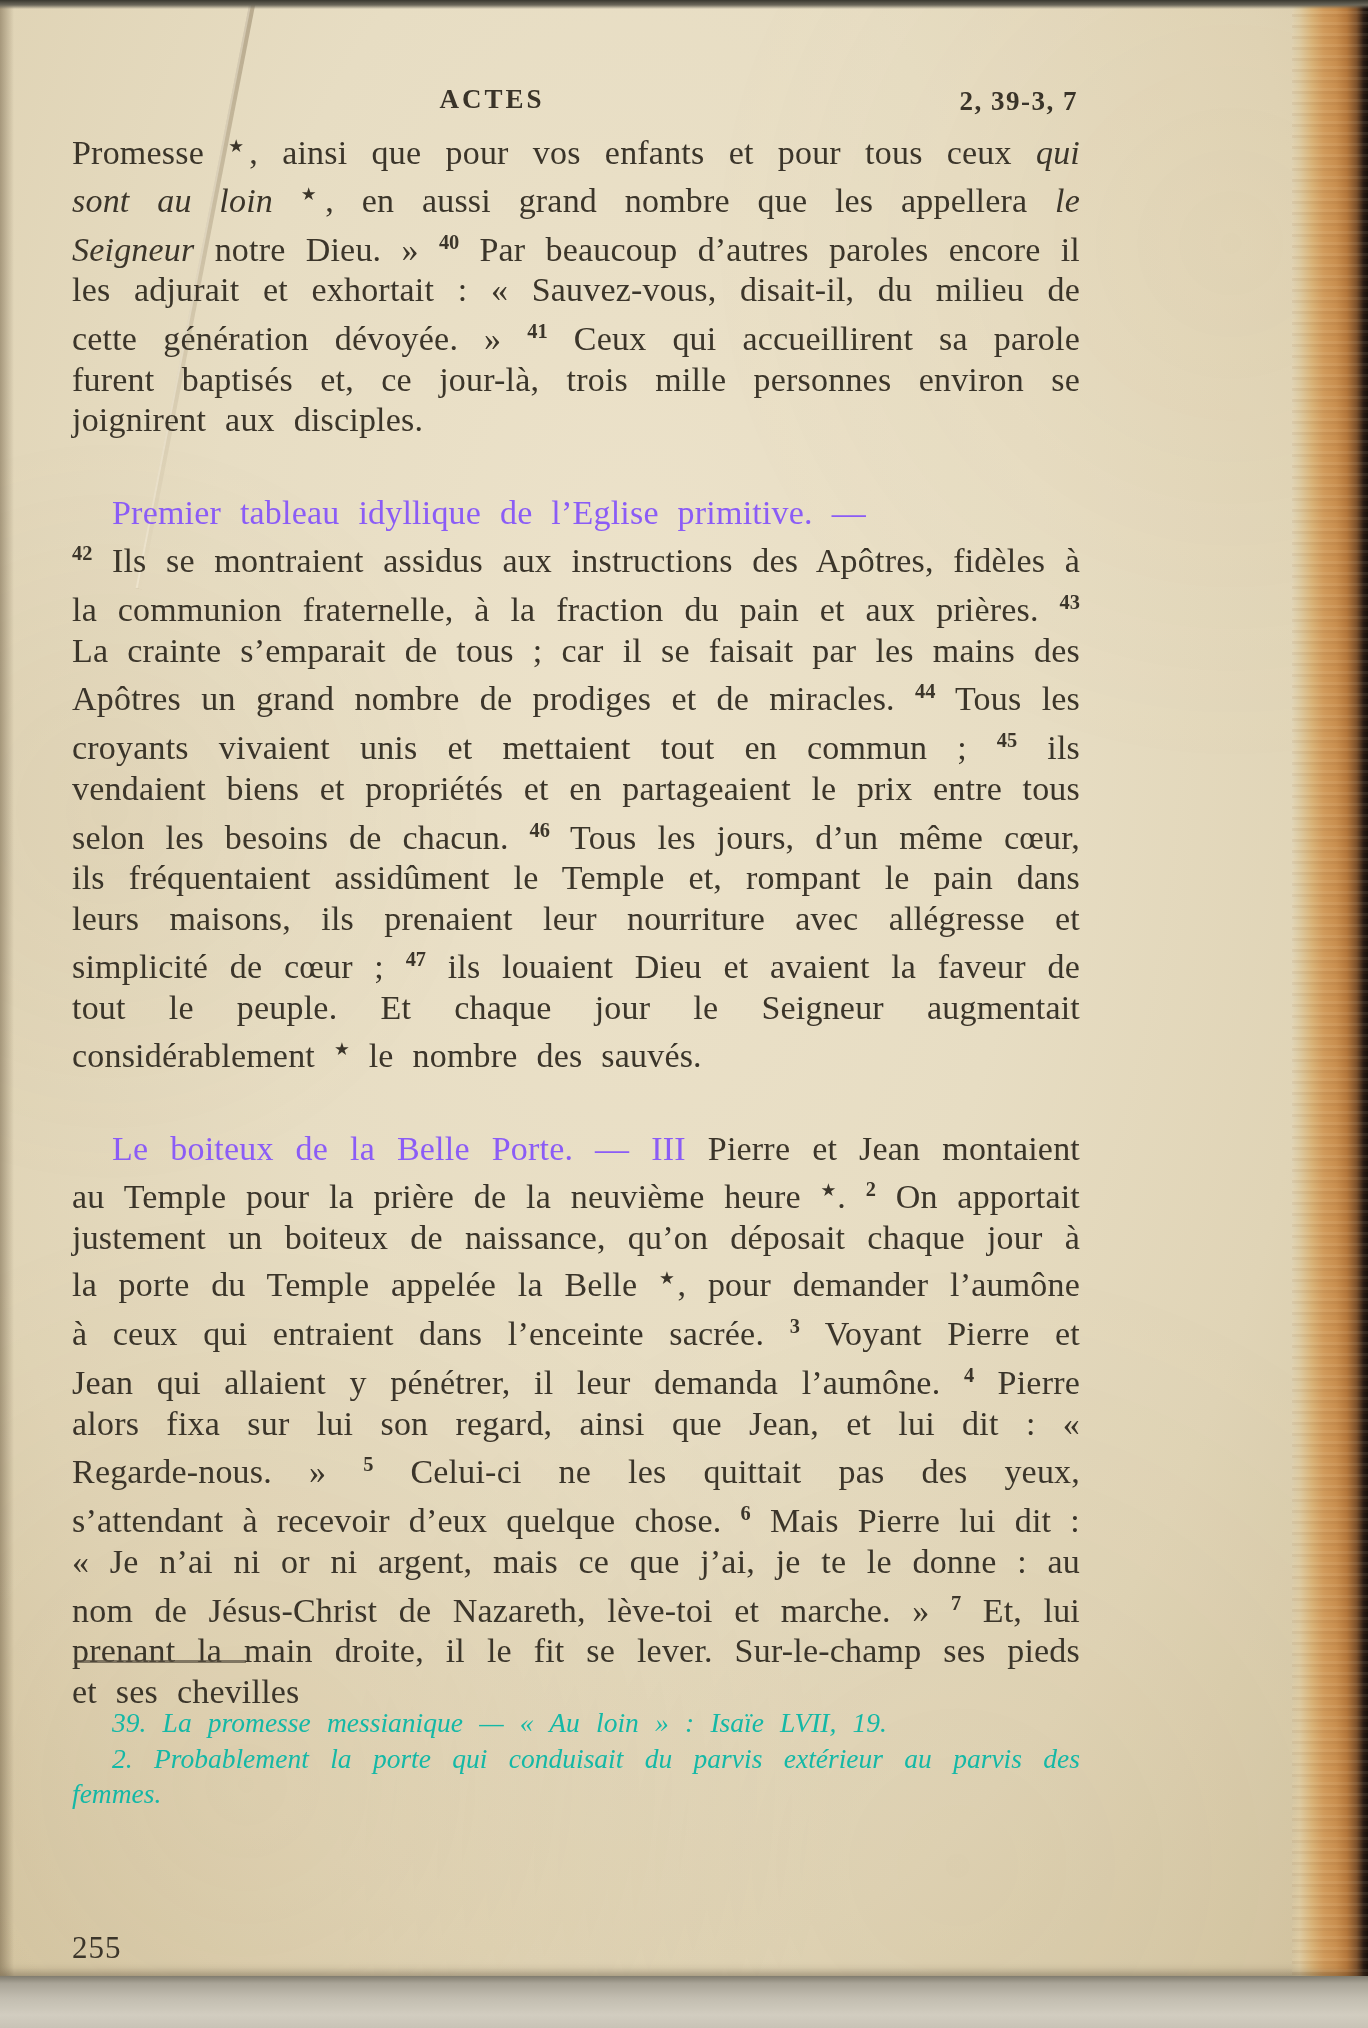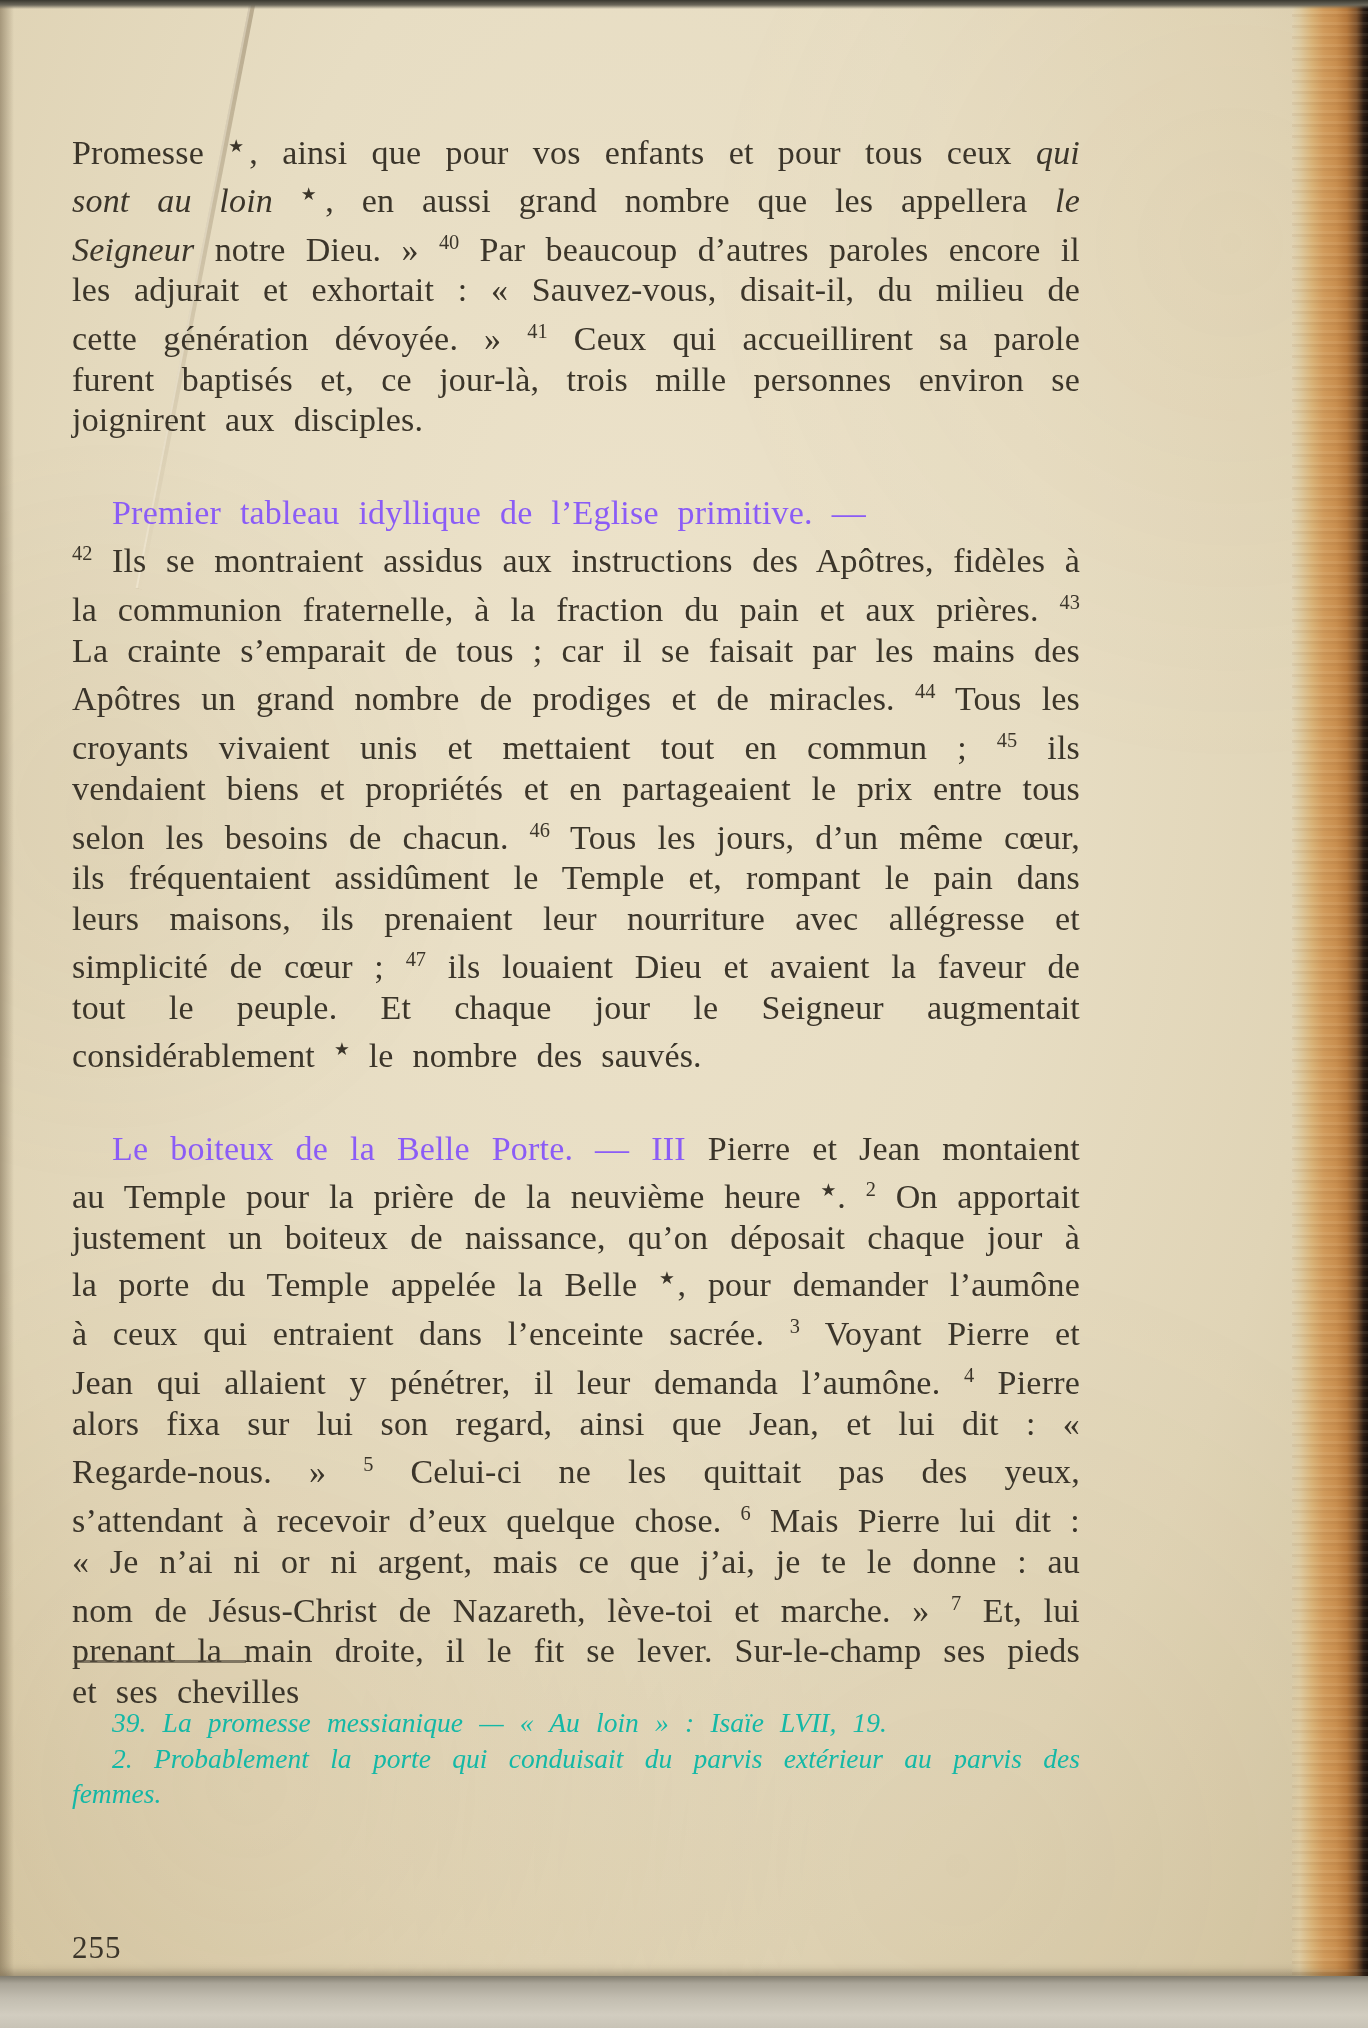--- a/index.html
+++ b/index.html
@@ -59,21 +59,21 @@
     position:absolute;left:72px;top:126px;width:1008px;
     color:#3b352a;font-size:34px;line-height:40.5px;
     text-align:justify;word-spacing:.30em;letter-spacing:.2px;
   }
   p.body-par{margin:0;}
   p.body-par.gap{margin-top:52px;}
   p.indent{text-indent:40px;}
   .seg-n{}
   .seg-i{font-style:italic;}
   .seg-b{font-weight:400;color:#8b5cf6;}
-  .seg-sup{font-size:.60em;vertical-align:super;font-weight:400;letter-spacing:0;word-spacing:normal;}
+  .seg-sup{font-size:.60em;vertical-align:super;font-weight:700;letter-spacing:0;word-spacing:normal;}
   .seg-star{font-family:"DejaVu Sans",sans-serif;font-size:.52em;vertical-align:super;letter-spacing:0;}
   
   .header{position:absolute;left:72px;top:84px;width:1008px;height:42px;
     color:#3a3429;font-size:27px;font-weight:700;}
   .header-title{position:absolute;left:0;top:0;width:840px;text-align:center;letter-spacing:3px;}
   .header-ref{position:absolute;right:2px;top:2px;letter-spacing:1.5px;}
   
   .footnotes{
     position:absolute;left:72px;top:1660px;width:1008px;
     color:#14b8a6;font-size:27.5px;line-height:35.5px;
@@ -88,20 +88,24 @@
   }
 </style>
 </head>
 <body>
 
 <div id="scan">
   <div class="page"></div>
   <div class="page-texture"></div>
   <div class="crease"></div>
 
+  <div class="header">
+    <div class="header-title">ACTES</div>
+    <div class="header-ref">2, 39-3, 7</div>
+  </div>
 
   <div class="text-col">
     <p class="body-par"><span class="seg-n">Promesse </span><span class="seg-star">★</span><span class="seg-n">, ainsi que pour vos enfants et pour tous ceux </span><span class="seg-i">qui sont au loin </span><span class="seg-star">★</span><span class="seg-n">, en aussi grand nombre que les appellera </span><span class="seg-i">le Seigneur</span><span class="seg-n"> notre Dieu. » </span><span class="seg-sup">40</span><span class="seg-n"> Par beaucoup d’autres paroles encore il les adjurait et exhortait : « Sauvez-vous, disait-il, du milieu de cette génération dévoyée. » </span><span class="seg-sup">41</span><span class="seg-n"> Ceux qui accueillirent sa parole furent baptisés et, ce jour-là, trois mille personnes environ se joignirent aux disciples.</span></p>
     <p class="body-par gap indent"><span class="seg-b">Premier tableau idyllique de l’Eglise primitive. —</span><br><span class="seg-sup">42</span><span class="seg-n"> Ils se montraient assidus aux instructions des Apôtres, fidèles à la communion fraternelle, à la fraction du pain et aux prières. </span><span class="seg-sup">43</span><span class="seg-n"> La crainte s’emparait de tous ; car il se faisait par les mains des Apôtres un grand nombre de prodiges et de miracles. </span><span class="seg-sup">44</span><span class="seg-n"> Tous les croyants vivaient unis et mettaient tout en commun ; </span><span class="seg-sup">45</span><span class="seg-n"> ils vendaient biens et propriétés et en partageaient le prix entre tous selon les besoins de chacun. </span><span class="seg-sup">46</span><span class="seg-n"> Tous les jours, d’un même cœur, ils fréquentaient assidûment le Temple et, rompant le pain dans leurs maisons, ils prenaient leur nourriture avec allégresse et simplicité de cœur ; </span><span class="seg-sup">47</span><span class="seg-n"> ils louaient Dieu et avaient la faveur de tout le peuple. Et chaque jour le Seigneur augmentait considérablement </span><span class="seg-star">★</span><span class="seg-n"> le nombre des sauvés.</span></p>
     <p class="body-par gap indent"><span class="seg-b">Le boiteux de la Belle Porte. — III </span><span class="seg-n">Pierre et Jean montaient au Temple pour la prière de la neuvième heure </span><span class="seg-star">★</span><span class="seg-n">. </span><span class="seg-sup">2</span><span class="seg-n"> On apportait justement un boiteux de naissance, qu’on déposait chaque jour à la porte du Temple appelée la Belle </span><span class="seg-star">★</span><span class="seg-n">, pour demander l’aumône à ceux qui entraient dans l’enceinte sacrée. </span><span class="seg-sup">3</span><span class="seg-n"> Voyant Pierre et Jean qui allaient y pénétrer, il leur demanda l’aumône. </span><span class="seg-sup">4</span><span class="seg-n"> Pierre alors fixa sur lui son regard, ainsi que Jean, et lui dit : « Regarde-nous. » </span><span class="seg-sup">5</span><span class="seg-n"> Celui-ci ne les quittait pas des yeux, s’attendant à recevoir d’eux quelque chose. </span><span class="seg-sup">6</span><span class="seg-n"> Mais Pierre lui dit : « Je n’ai ni or ni argent, mais ce que j’ai, je te le donne : au nom de Jésus-Christ de Nazareth, lève-toi et marche. » </span><span class="seg-sup">7</span><span class="seg-n"> Et, lui prenant la main droite, il le fit se lever. Sur-le-champ ses pieds et ses chevilles</span></p>
   </div>
 
   <div class="footnotes">
     <div class="fn-rule"></div>
     <p class="fn"><span class="seg-i">39. La promesse messianique — « Au loin » : Isaïe LVII, 19.</span></p>

